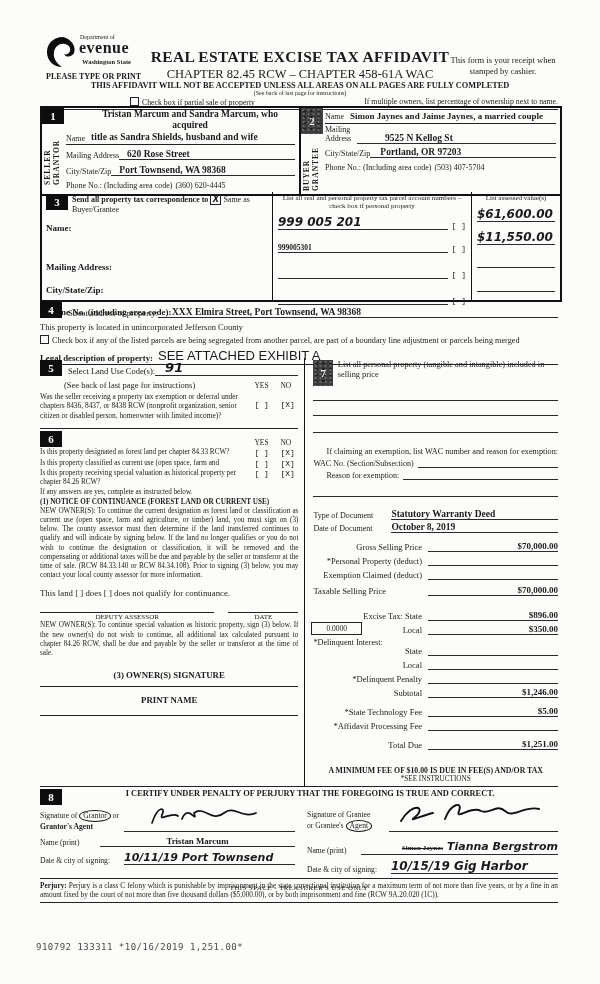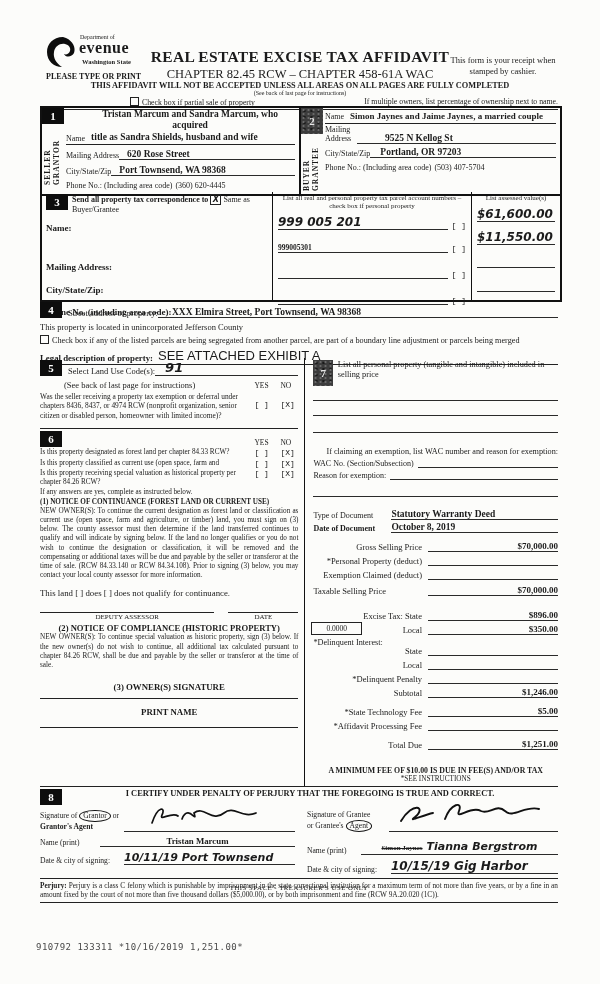--- a/index.html
+++ b/index.html
@@ -178,21 +178,21 @@
         <span class="lab" style="margin-left:6px;font-size:8.5px;">Select Land Use Code(s):</span>
         <span class="hand ul fill" style="font-size:13px;padding-left:10px;">91</span>
       </div>
       <div class="row" style="margin-top:4px;">
         <span style="font-size:8.5px;padding-left:24px;">(See back of last page for instructions)</span>
         <span class="fill"></span>
         <span style="font-size:7.5px;width:26px;">YES</span>
         <span style="font-size:7.5px;width:18px;">NO</span>
       </div>
       <div class="row" style="margin-top:2px;align-items:flex-start;">
-        <span class="small fill" style="font-size:7.4px;">Was the seller receiving a property tax exemption or deferral under chapters 8436, 8437, or 4974 RCW (nonprofit organization, senior citizen or disabled person, homeowner with limited income)?</span>
+        <span class="small fill" style="font-size:7.4px;">Was the seller receiving a property tax exemption or deferral under chapters 8436, 8437, or 8438 RCW (nonprofit organization, senior citizen or disabled person, homeowner with limited income)?</span>
         <span class="cb" style="width:26px;padding-top:8px;">[ ]</span>
         <span class="cb" style="width:18px;padding-top:8px;">[X]</span>
       </div>
 
       <div style="border-top:1.5px solid #222;margin-top:8px;padding-top:2px;">
         <div class="row">
           <span class="numbox">6</span>
           <span class="fill"></span>
           <span style="font-size:7.5px;width:26px;">YES</span>
           <span style="font-size:7.5px;width:18px;">NO</span>
@@ -213,21 +213,20 @@
           <span class="cb" style="width:18px;">[X]</span>
         </div>
         <div class="small" style="margin-top:1px;">If any answers are yes, complete as instructed below.</div>
         <div class="small b">(1) NOTICE OF CONTINUANCE (FOREST LAND OR CURRENT USE)</div>
         <div class="small" style="text-align:justify;">NEW OWNER(S): To continue the current designation as forest land or classification as current use (open space, farm and agriculture, or timber) land, you must sign on (3) below.  The county assessor must then determine if the land transferred continues to qualify and will indicate by signing below. If the land no longer qualifies or you do not wish to continue the designation or classification, it will be removed and the compensating or additional taxes will be due and payable by the seller or transferor at the time of sale.  (RCW 84.33.140 or RCW 84.34.108). Prior to signing (3) below, you may contact your local county assessor for more information.</div>
         <div style="font-size:8.8px;margin-top:8px;">This land  [    ] does  [    ] does not qualify for continuance.</div>
         <div class="row" style="margin-top:14px;">
           <span class="fill ctr" style="border-top:1px solid #222;font-size:7px;margin-right:14px;">DEPUTY ASSESSOR</span>
           <span class="ctr" style="border-top:1px solid #222;font-size:7px;width:70px;">DATE</span>
         </div>
-        <div class="ctr b" style="font-size:8.6px;margin-top:2px;">(2) NOTICE OF COMPLIANCE (HISTORIC PROPERTY)</div>
         <div class="small" style="text-align:justify;">NEW OWNER(S):  To continue special valuation as historic property, sign (3) below.  If the new owner(s) do not wish to continue, all additional tax calculated pursuant to chapter 84.26 RCW, shall be due and payable by the seller or transferor at the time of sale.</div>
         <div class="ctr b" style="font-size:8.8px;margin-top:12px;">(3) OWNER(S) SIGNATURE</div>
         <div style="border-bottom:1px solid #222;height:6px;"></div>
         <div class="ctr b" style="font-size:8.8px;margin-top:8px;">PRINT NAME</div>
         <div style="border-bottom:1px solid #222;height:10px;"></div>
       </div>
     </div>
 
     <div style="flex:1;border-left:1.5px solid #111;padding:2px 0 0 8px;">
       <div style="display:flex;">
@@ -236,32 +235,32 @@
       </div>
       <div class="ul" style="height:14px;"></div>
       <div class="ul" style="height:14px;"></div>
       <div class="ul" style="height:16px;"></div>
 
       <div style="font-size:8.2px;margin-top:14px;text-align:right;">If claiming an exemption, list WAC number and reason for exemption:</div>
       <div class="row" style="margin-top:2px;">
           <span class="lab">WAC No. (Section/Subsection)</span>
           <span class="ul fill" style="min-height:9px;margin-left:4px;"></span>
         </div>
-      <div class="row" style="margin-top:2px;">
+      <div class="row" style="margin-top:2px;margin-left:13px;">
           <span class="lab">Reason for exemption:</span>
           <span class="ul fill" style="min-height:9px;margin-left:4px;"></span>
         </div>
       <div class="ul" style="height:16px;"></div>
 
       <div class="row" style="margin-top:12px;">
           <span class="lab" style="width:78px;">Type of Document</span>
           <span class="val ul fill">Statutory Warranty Deed</span>
         </div>
       <div class="row" style="margin-top:2px;">
-          <span class="lab" style="width:78px;font-weight:bold;">Date of Document</span>
+          <span class="lab" style="width:78px;">Date of Document</span>
           <span class="val ul fill">October 8, 2019</span>
         </div>
 
       <div style="margin-top:8px;">
         <div class="moneyrow">
             <span class="ml">Gross Selling Price</span>
             <span class="mv">$70,000.00</span>
           </div>
         <div class="moneyrow">
             <span class="ml">*Personal Property (deduct)</span>
@@ -362,21 +361,21 @@
             <span class="circle">Agent</span>
           </span>
           <span class="ul fill" style="height:24px;position:relative;">
             <svg class="abs" style="left:4px;top:-10px;" width="150" height="34" viewBox="0 0 150 34">
               <path d="M8 24 C20 4 34 10 22 20 C14 26 30 18 40 16 M52 22 C58 6 70 4 66 14 C62 24 78 8 88 14 C96 18 104 6 112 14 C120 22 132 8 146 12" fill="none" stroke="#111" stroke-width="1.9" stroke-linecap="round"></path>
             </svg>
           </span>
         </div>
         <div class="row" style="margin-top:4px;">
           <span style="font-size:7.6px;width:54px;">Name (print)</span>
-          <span class="ul fill" style="text-align:center;white-space:nowrap;">
+          <span class="ul fill" style="text-align:right;white-space:nowrap;">
             <span class="b strike" style="font-size:7px;">Simon Jaynes</span>
             <span class="hand" style="font-size:11px;">Tianna Bergstrom</span>
           </span>
         </div>
         <div class="row" style="margin-top:4px;">
           <span style="font-size:7.6px;width:84px;">Date &amp; city of signing:</span>
           <span class="ul fill hand" style="font-size:12px;">10/15/19 Gig Harbor</span>
         </div>
       </div>
     </div>

